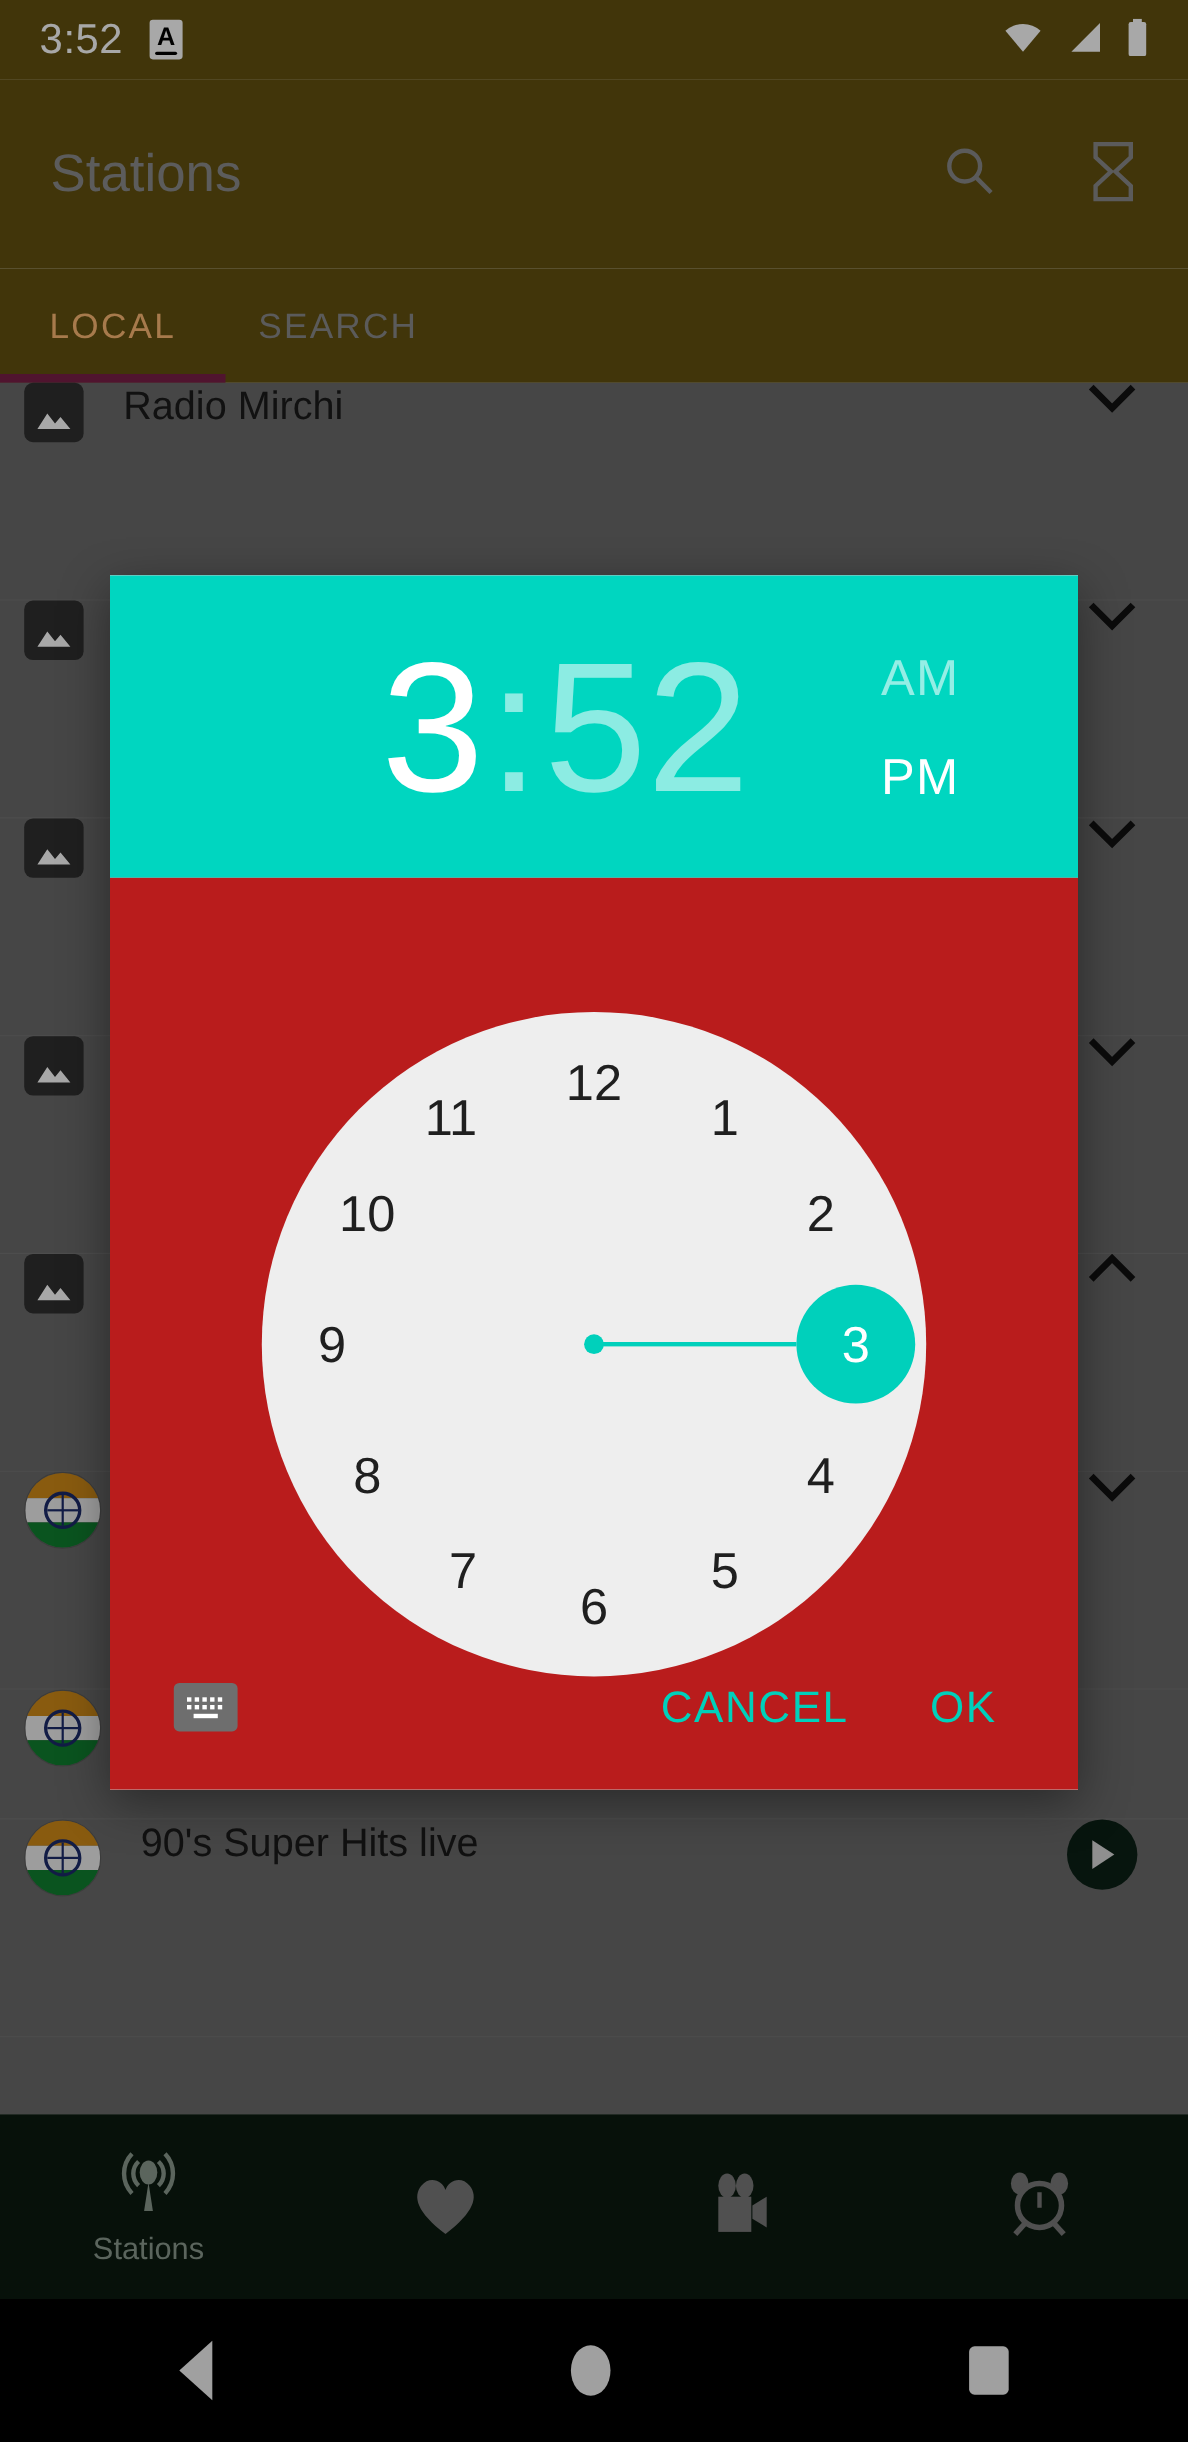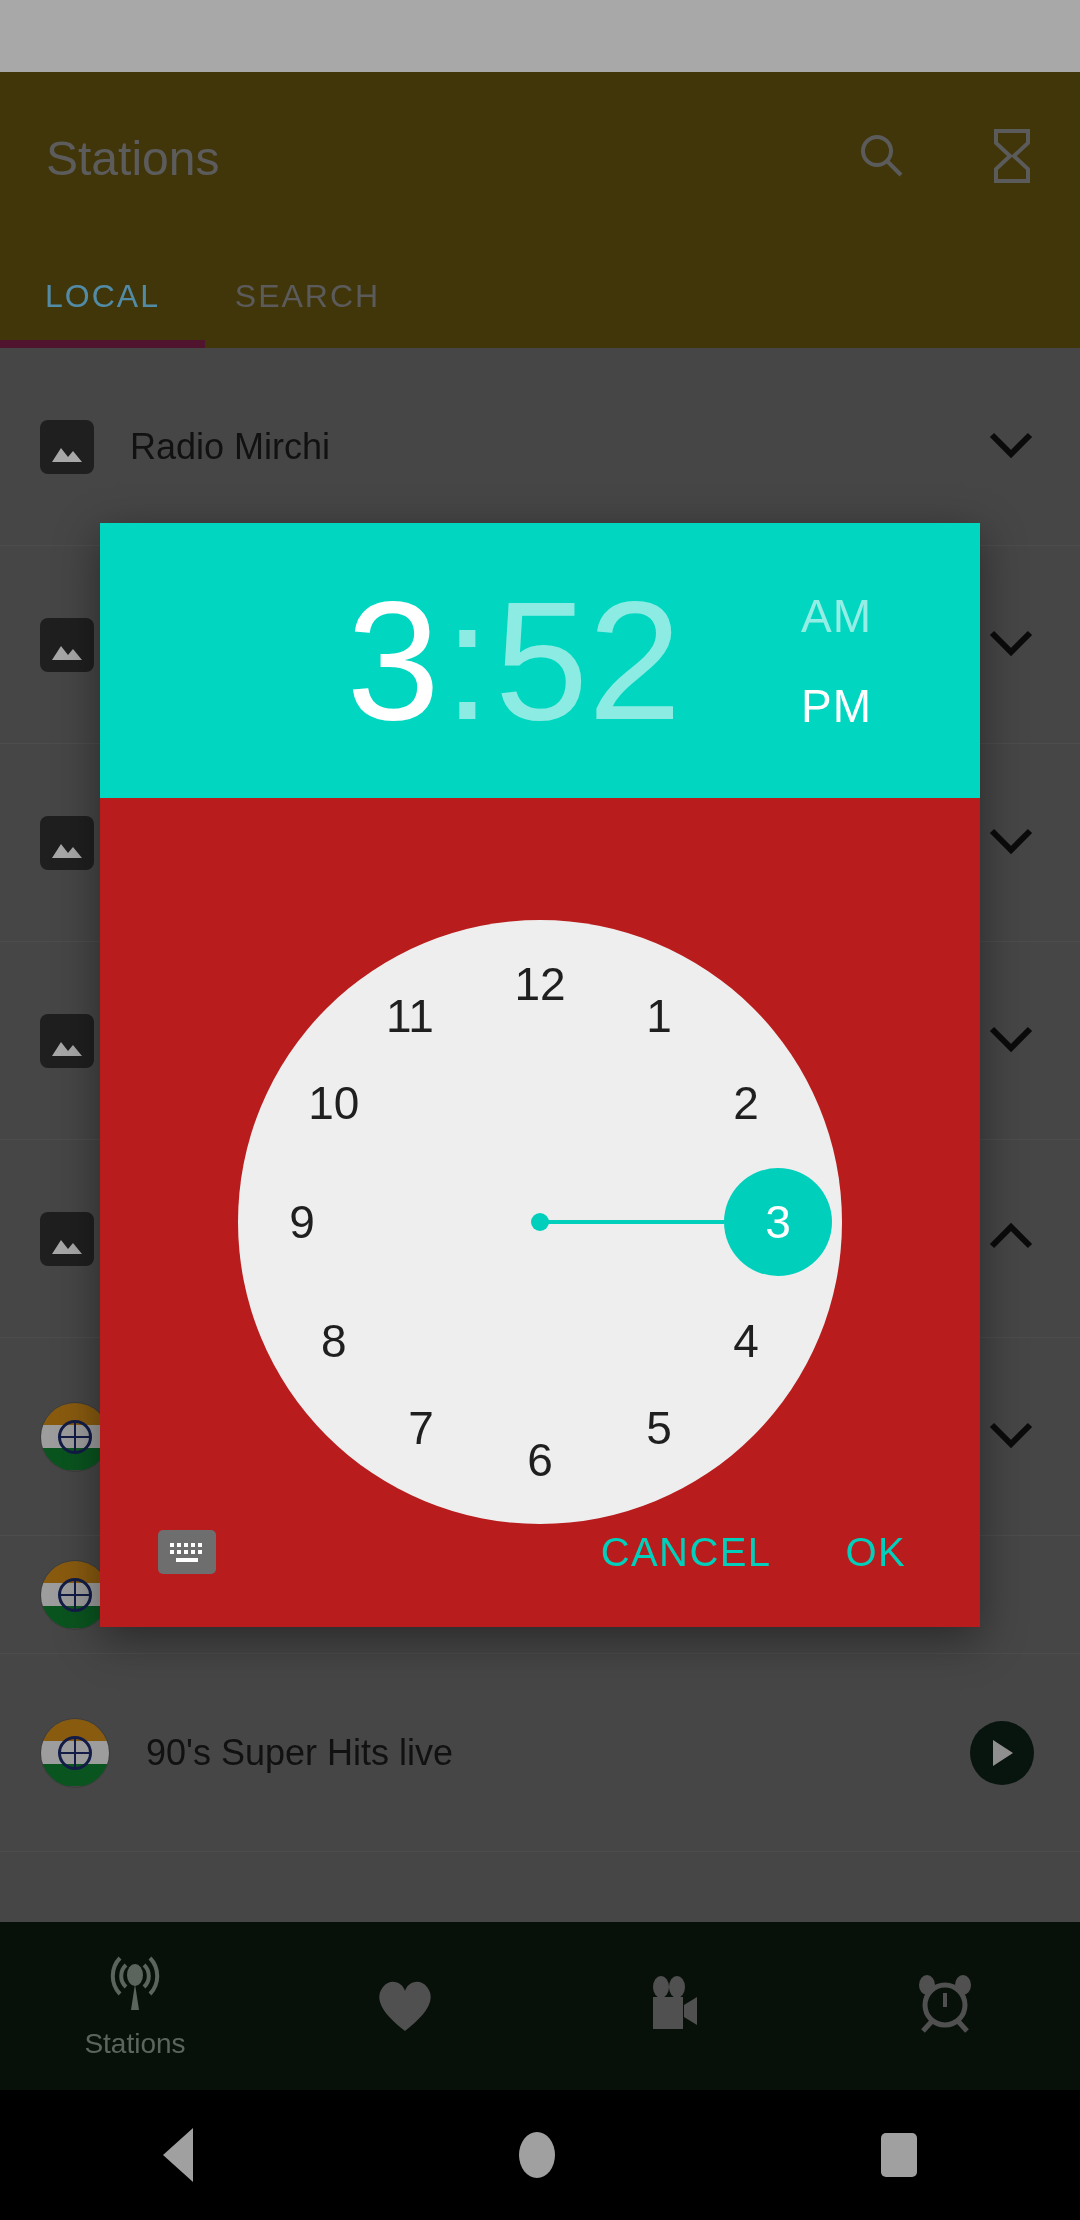--- a/index.html
+++ b/index.html
@@ -40,32 +40,32 @@
   .toolbar-actions{ margin-left:auto; margin-right:46px; display:flex; gap:82px; align-items:center; }
 
   .tabs{
     position:absolute; left:0; top:244px; width:1080px; height:104px;
     background:#635110; display:flex; align-items:center;
   }
   .tab{
     font-size:32px; letter-spacing:2px; color:#8a8a8a; font-weight:500;
     width:205px; text-align:center;
   }
-  .tab.active{ color:#7dd3fc; }
+  .tab.active{ color:#fdba74; }
   .tab-indicator{
     position:absolute; left:0; bottom:0; width:205px; height:8px; background:#7a1f48;
   }
 
   .listarea{
     position:absolute; left:0; top:348px; width:1080px; height:1574px;
     background:#6b6b6b;
   }
   .row{
     position:relative; height:198px; border-bottom:1px solid #757575;
-    display:flex; align-items:center; padding:0 0 0 40px;
+    display:flex; align-items:flex-start; padding:0 0 0 22px;
   }
   .ph-icon{
     width:54px; height:54px; border-radius:8px; background:#2f2f2f;
     display:flex; align-items:flex-end; justify-content:center; flex:0 0 auto;
   }
   .ph-icon svg{ display:block; margin-bottom:10px; }
   .flag{
     width:70px; height:70px; border-radius:50%; overflow:hidden; flex:0 0 auto;
     position:relative; border:1px solid rgba(0,0,0,.15);
   }
@@ -178,20 +178,42 @@
   .nav-home{ width:36px; height:46px; border-radius:50%; background:#a0a0a0; }
   .nav-recent{ width:36px; height:44px; border-radius:5px; background:#a0a0a0; }
 </style>
 </head>
 <body>
 
 <div id="screen">
 
   <div id="app">
 
+    <div class="statusbar">
+      <div class="sb-time">3:52</div>
+      <div class="sb-appicon">A</div>
+      <div class="sb-right">
+        <span>
+          <svg width="36" height="28" viewBox="0 0 36 28">
+              <path d="M18 27 L2 8 A24 24 0 0 1 34 8 Z" fill="#fff"></path>
+            </svg>
+        </span>
+        <span>
+          <svg width="32" height="30" viewBox="0 0 32 30">
+              <path d="M30 2 L30 28 L4 28 Z" fill="#fff"></path>
+            </svg>
+        </span>
+        <span>
+          <svg width="20" height="34" viewBox="0 0 20 34">
+              <rect x="6" y="0" width="8" height="4" fill="#fff"></rect>
+              <rect x="2" y="3" width="16" height="31" rx="2" fill="#fff"></rect>
+            </svg>
+        </span>
+      </div>
+    </div>
 
     <div class="toolbar">
       <div class="toolbar-title">Stations</div>
       <div class="toolbar-actions">
         <span>
           <svg width="52" height="52" viewBox="0 0 52 52">
               <circle cx="21" cy="21" r="14" fill="none" stroke="#8a8a8a" stroke-width="4"></circle>
               <line x1="31" y1="31" x2="45" y2="45" stroke="#8a8a8a" stroke-width="4"></line>
             </svg>
         </span>

